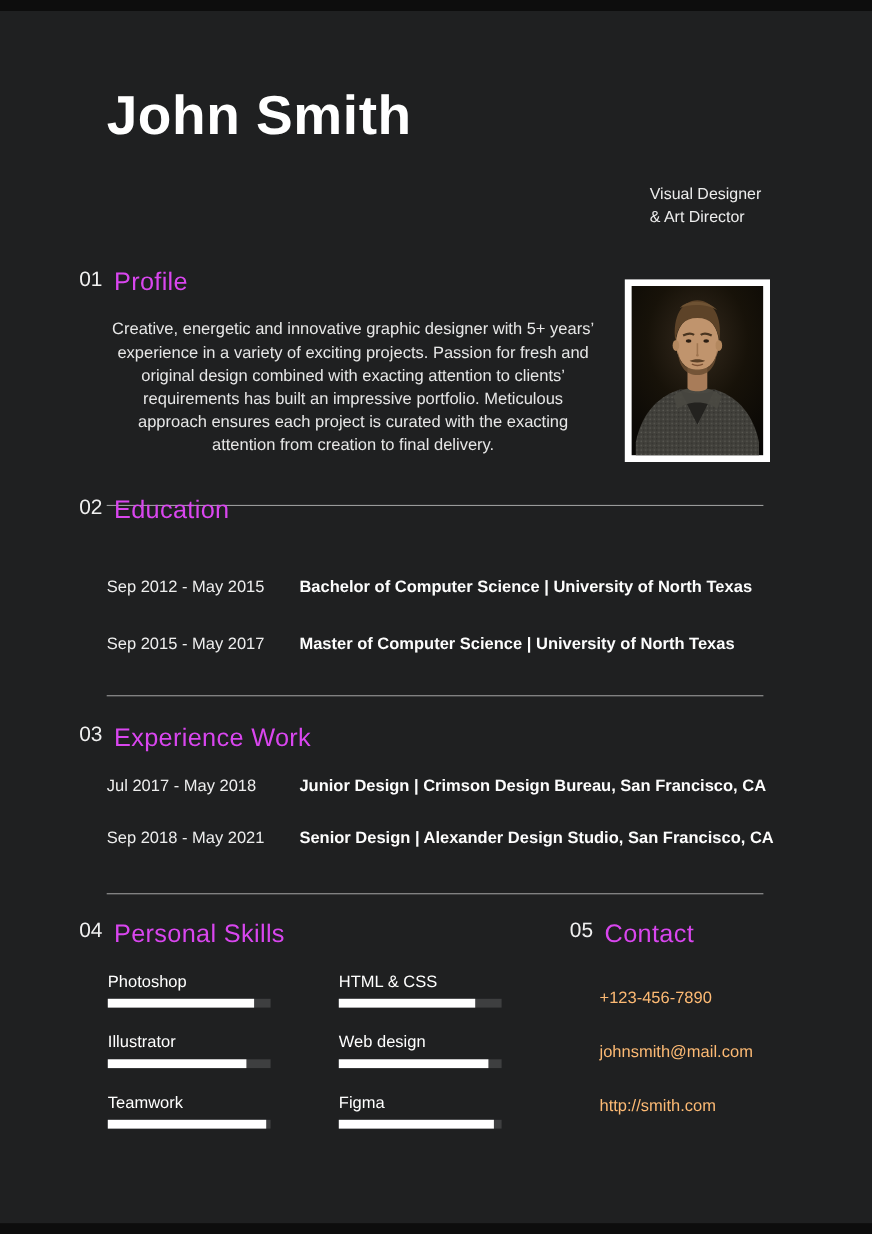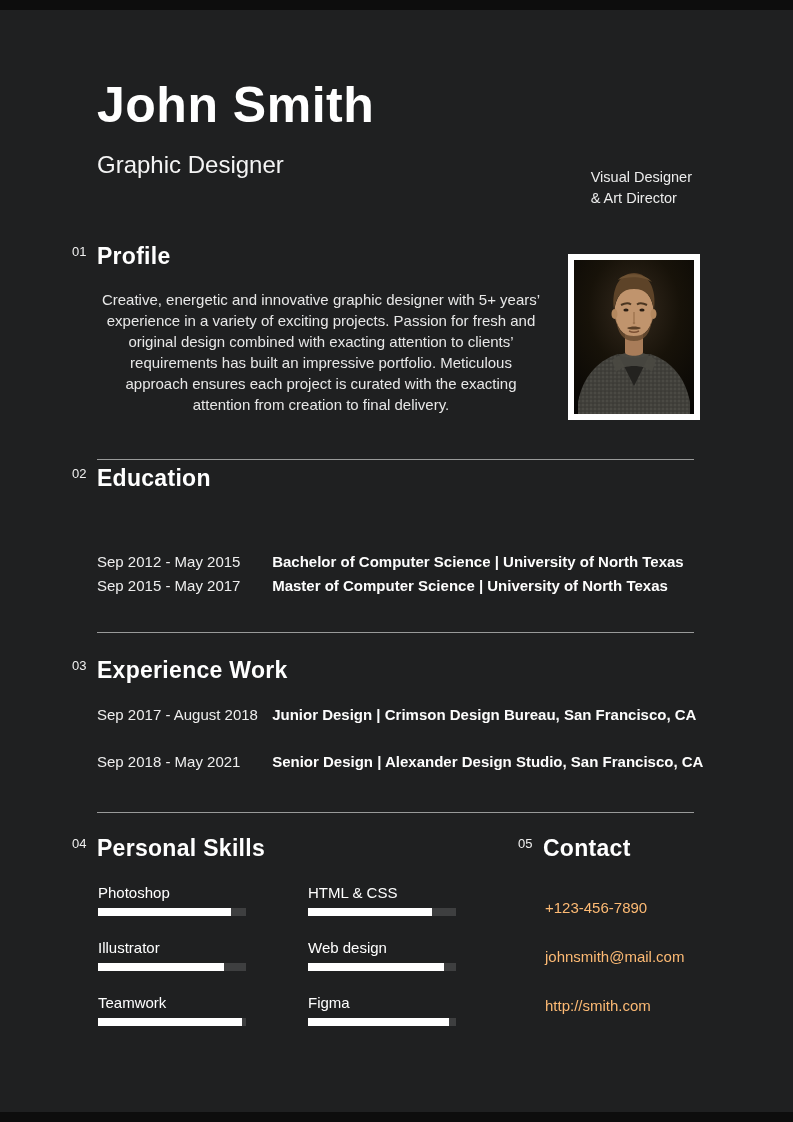--- a/index.html
+++ b/index.html
@@ -13,22 +13,22 @@
   .edge-bar.top { top:0; }
   .edge-bar.bottom { bottom:0; }
 
   
   .name { position:absolute; left:97px; top:76px; font-size:50px; font-weight:700; letter-spacing:.5px; color:#fff; }
   .job-title { position:absolute; left:97px; top:151px; font-size:24px; font-weight:400; color:#f4f4f4; }
   .tagline { position:absolute; right:101px; top:167px; text-align:left; font-size:14.5px; line-height:21px; color:#ececec; font-weight:400; }
 
   
   .sec-head { position:absolute; left:72px; white-space:nowrap; }
-  .sec-head .num { display:inline-block; vertical-align:top; font-size:13px; font-weight:400; color:#f0f0f0; margin-top:1px; }
-  .sec-head .title { display:inline-block; margin-left:6px; font-size:23px; font-weight:700; color:#ffffff; letter-spacing:.3px; }
+  .sec-head .num { display:inline-block; vertical-align:top; font-size:19px; font-weight:400; color:#f0f0f0; margin-top:1px; }
+  .sec-head .title { display:inline-block; margin-left:6px; font-size:23px; font-weight:400; color:#d946ef; letter-spacing:.3px; }
 
   
   .profile-body { position:absolute; left:97px; top:289px; width:448px; font-size:15px; line-height:21px; color:#e7e7e7;text-align:center; }
 
   
   .photo-frame { position:absolute; left:568px; top:254px; width:132px; height:166px; background:#ffffff; padding:6px; }
   .photo-frame svg { display:block; width:120px; height:154px; }
 
   
   .divider { position:absolute; left:97px; width:597px; height:1px; background:#999a9a; }
@@ -53,21 +53,20 @@
   .contact-item { font-size:15px; color:#fdba74; margin-bottom:32px; }
 </style>
 </head>
 <body>
 
 <div class="page" style="background: rgb(31, 32, 33);">
   <div class="edge-bar top"></div>
   <div class="edge-bar bottom"></div>
 
   <h1 class="name">John Smith</h1>
-  <div class="job-title">Graphic Designer</div>
   <div class="tagline">
     <div>Visual Designer</div>
     <div>&amp; Art Director</div>
   </div>
 
   <div class="sec-head" style="top:243px;">
     <span class="num">01</span>
     <span class="title">Profile</span>
   </div>
   <p class="profile-body">Creative, energetic and innovative graphic designer with 5+ years’ experience in a variety of exciting projects. Passion for fresh and original design combined with exacting attention to clients’ requirements has built an impressive portfolio. Meticulous approach ensures each project is curated with the exacting attention from creation to final delivery.</p>
@@ -113,41 +112,41 @@
 
       <path d="M42,58 C43,74 50,81 60,81 C70,81 77,74 78,58 C76,72 69,76 60,76 C51,76 44,72 42,58 Z" fill="#6b4e31" opacity="0.85"></path>
       <path d="M53,68 C57,66 63,66 67,68 C65,70 55,70 53,68 Z" fill="#5a3f26"></path>
 
       <path d="M55,71 C58,72.5 62,72.5 65,71" stroke="#7c5134" stroke-width="1.4" fill="none"></path>
     </svg>
   </div>
 
   <div class="divider d1"></div>
 
-  <div class="sec-head" style="top:465px;">
+  <div class="sec-head" style="top:450px;">
     <span class="num">02</span>
     <span class="title">Education</span>
   </div>
-  <div class="row" style="top:553px;">
+  <div class="row" style="top:525px;">
     <span class="date">Sep 2012 - May 2015</span>
     <span class="desc">Bachelor of Computer Science | University of North Texas</span>
   </div>
   <div class="row" style="top:577px;">
     <span class="date">Sep 2015 - May 2017</span>
     <span class="desc">Master of Computer Science | University of North Texas</span>
   </div>
 
   <div class="divider d2"></div>
 
   <div class="sec-head" style="top:657px;">
     <span class="num">03</span>
     <span class="title">Experience Work</span>
   </div>
   <div class="row" style="top:706px;">
-    <span class="date">Sep 2017 - August 2018</span>
+    <span class="date">Jul 2017 - May 2018</span>
     <span class="desc">Junior Design | Crimson Design Bureau, San Francisco, CA</span>
   </div>
   <div class="row" style="top:753px;">
     <span class="date">Sep 2018 - May 2021</span>
     <span class="desc">Senior Design | Alexander Design Studio, San Francisco, CA</span>
   </div>
 
   <div class="divider d3"></div>
 
   <div class="sec-head" style="top:835px;">

